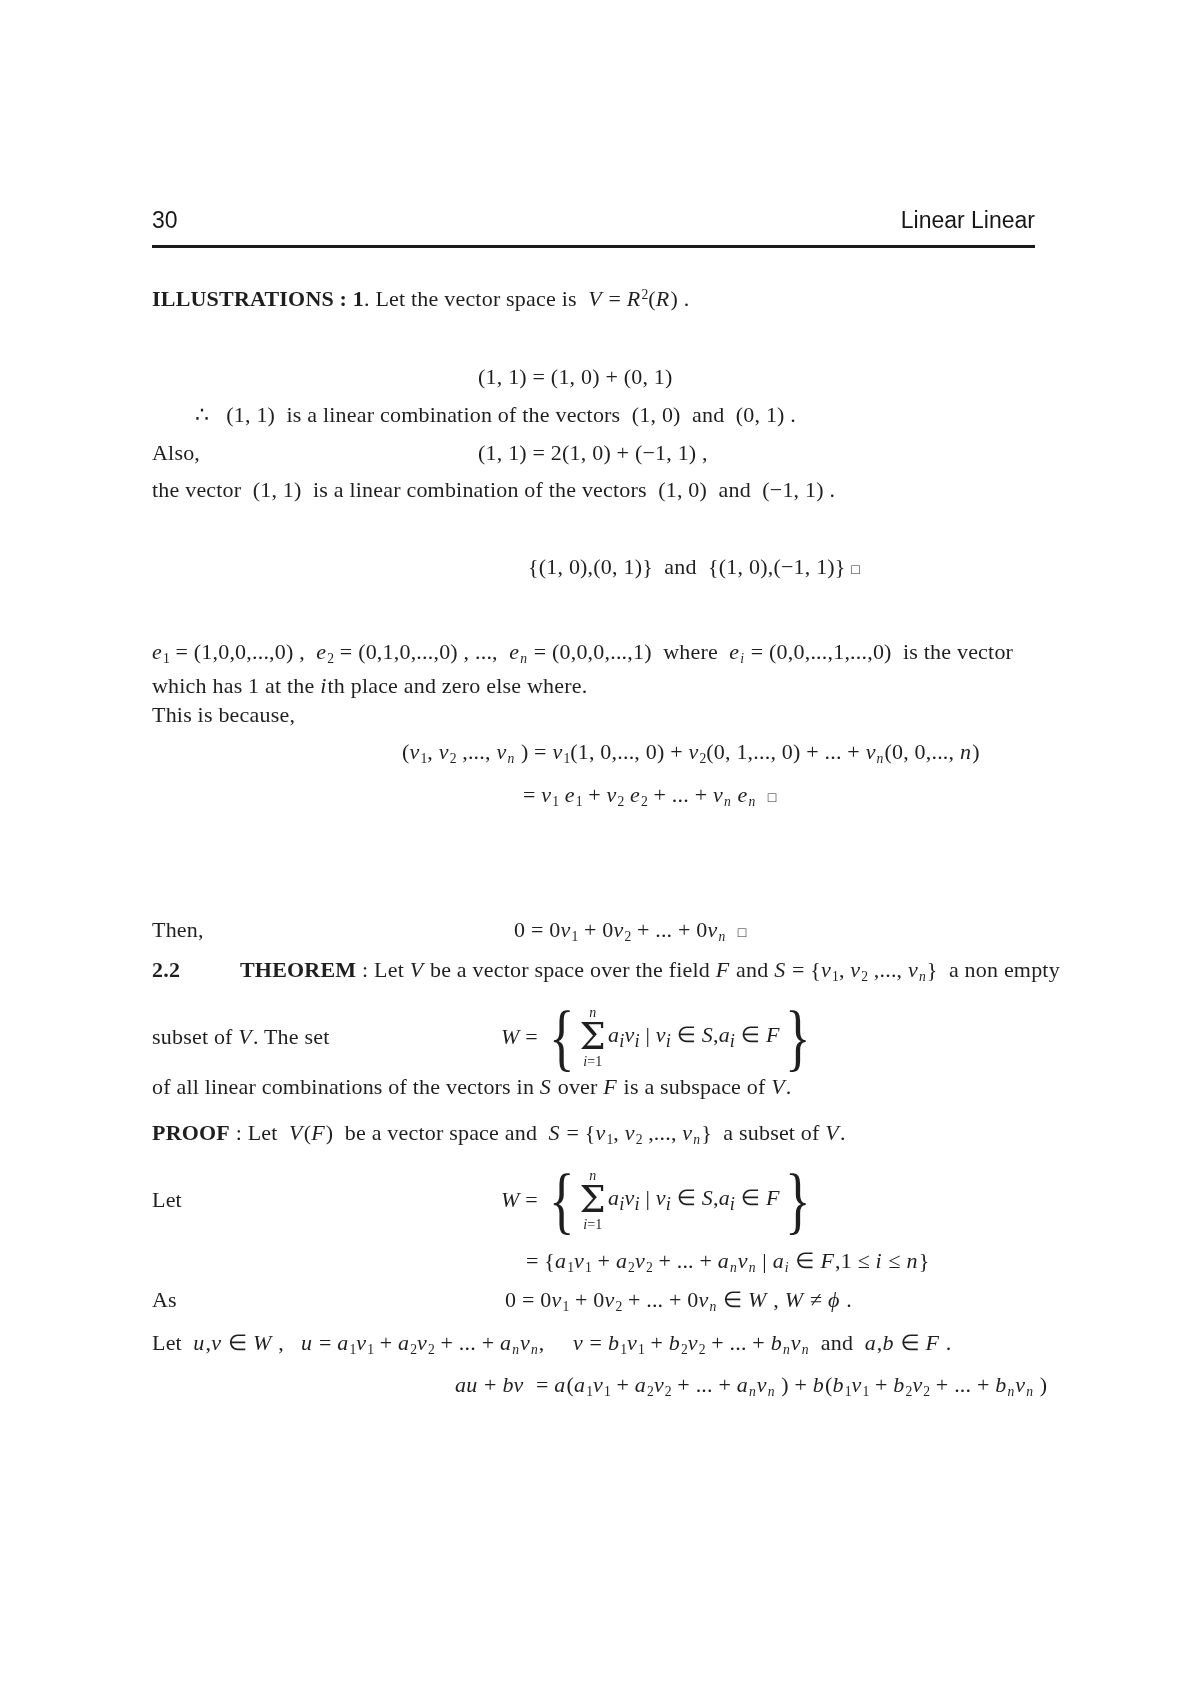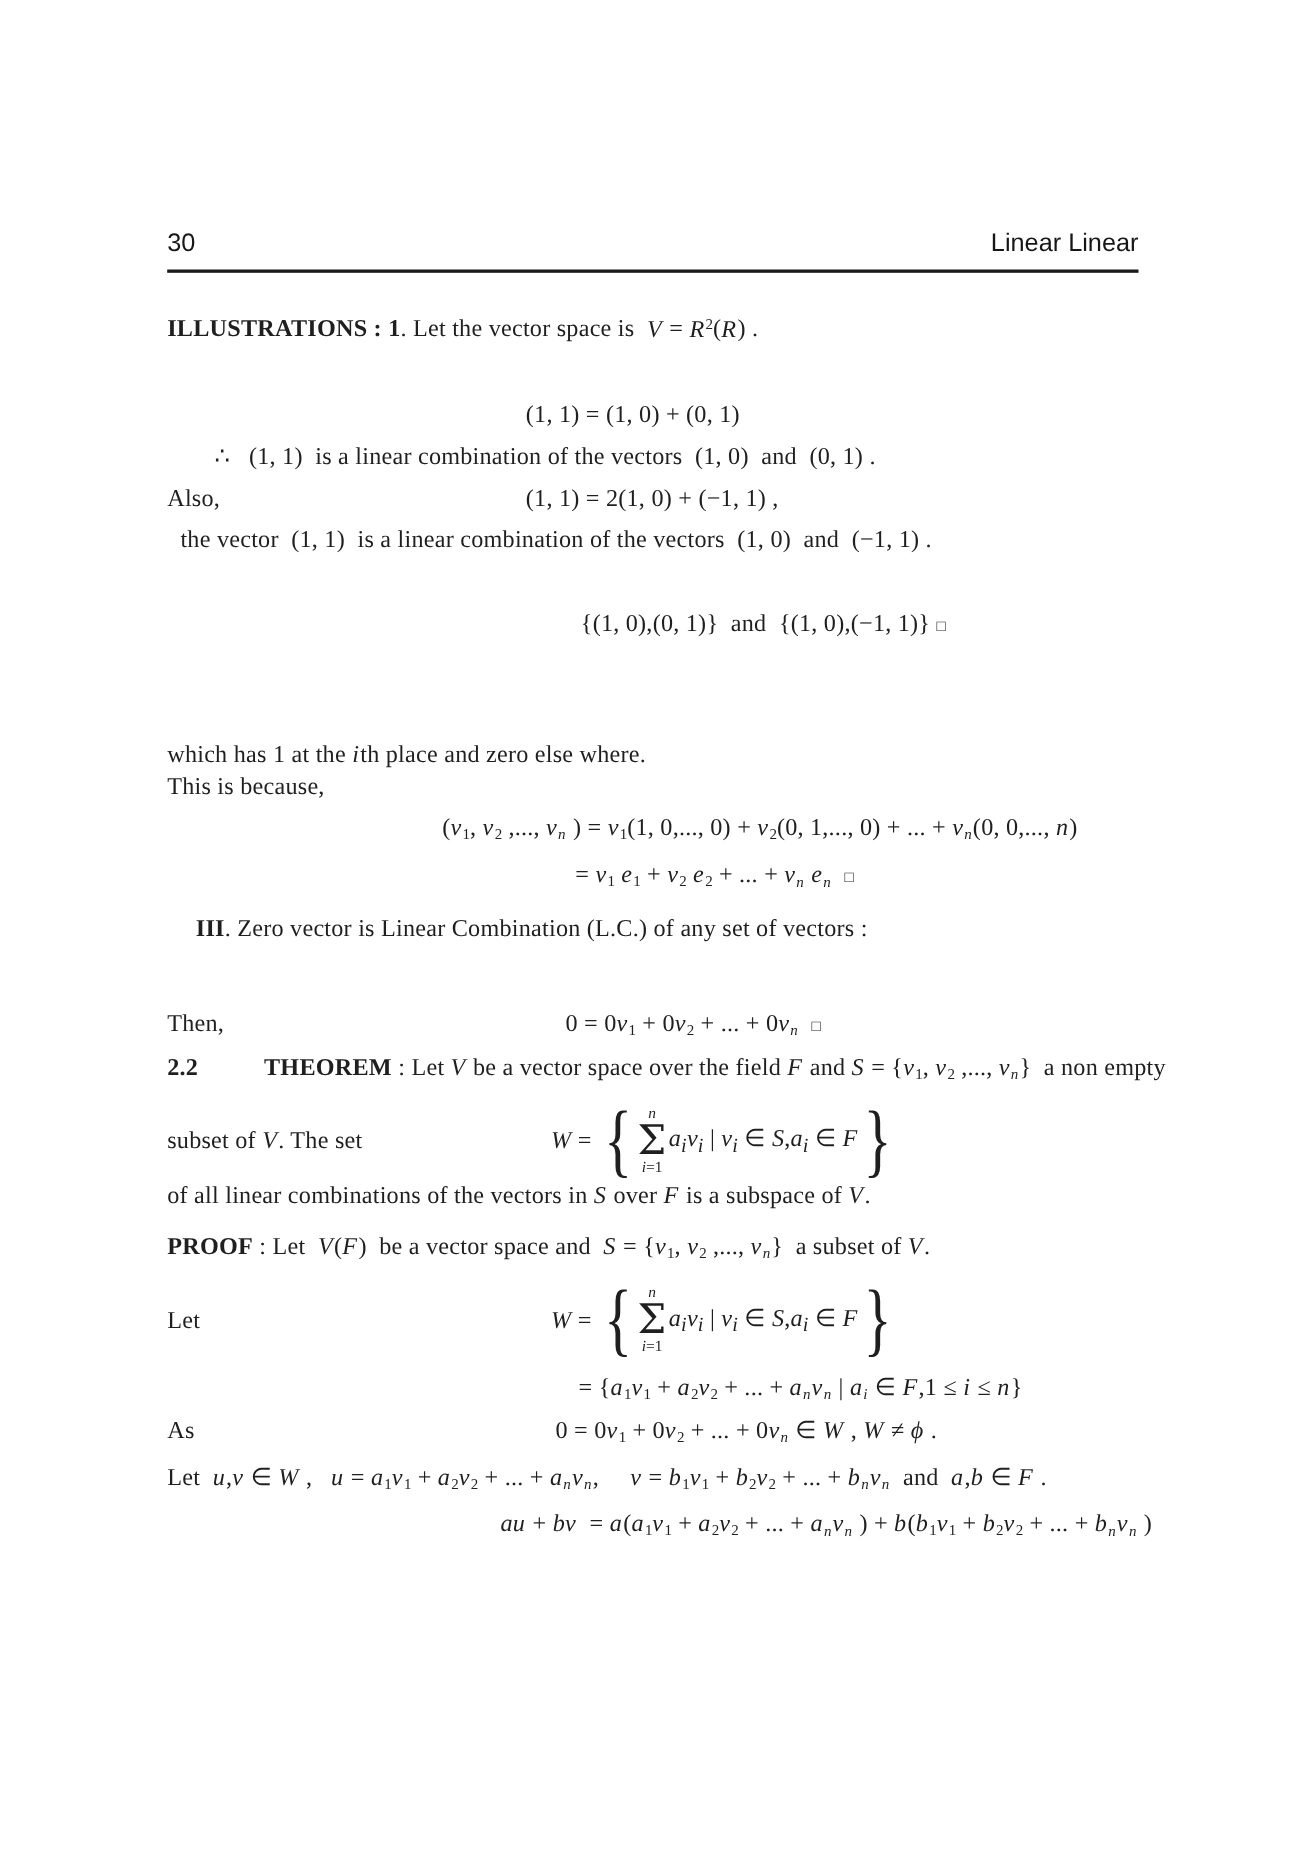--- a/index.html
+++ b/index.html
@@ -59,27 +59,27 @@
 
   <div class="hdr-num">30</div>
   <div class="hdr-title">Linear Linear</div>
   <div class="hdr-rule"></div>
 
   <div class="ln" style="top:280px;left:152px"><b>ILLUSTRATIONS : 1</b>. Let the vector space is  <i>V</i> = <i>R</i><sup>2</sup>(<i>R</i>) .</div>
   <div class="ln" style="top:362px;left:478px">(1, 1) = (1, 0) + (0, 1)</div>
   <div class="ln" style="top:400px;left:195px">∴   (1, 1)  is a linear combination of the vectors  (1, 0)  and  (0, 1) .</div>
   <div class="ln" style="top:438px;left:152px">Also,</div>
   <div class="ln" style="top:438px;left:478px">(1, 1) = 2(1, 0) + (−1, 1) ,</div>
-  <div class="ln" style="top:475px;left:164px">the vector  (1, 1)  is a linear combination of the vectors  (1, 0)  and  (−1, 1) .</div>
+  <div class="ln" style="top:475px;left:152px">the vector  (1, 1)  is a linear combination of the vectors  (1, 0)  and  (−1, 1) .</div>
   <div class="ln" style="top:552px;left:528px">{(1, 0),(0, 1)}  and  {(1, 0),(−1, 1)} <span class="qed">□</span></div>
+  <div class="ln" style="top:637px;left:152px"><i>e</i><sub>1</sub> = (1,0,0,...,0) ,  <i>e</i><sub>2</sub> = (0,1,0,...,0) , ...,  <i>e</i><sub><i>n</i></sub> = (0,0,0,...,1)  where  <i>e</i><sub><i>i</i></sub> = (0,0,...,1,...,0)  is the vector</div>
   <div class="ln" style="top:671px;left:152px">which has 1 at the <i>i</i>th place and zero else where.</div>
   <div class="ln" style="top:700px;left:152px">This is because,</div>
   <div class="ln" style="top:737px;left:402px">(<i>v</i><sub>1</sub>, <i>v</i><sub>2</sub> ,..., <i>v</i><sub><i>n</i></sub> ) = <i>v</i><sub>1</sub>(1, 0,..., 0) + <i>v</i><sub>2</sub>(0, 1,..., 0) + ... + <i>v</i><sub><i>n</i></sub>(0, 0,..., <i>n</i>)</div>
   <div class="ln" style="top:780px;left:523px">= <i>v</i><sub>1</sub> <i>e</i><sub>1</sub> + <i>v</i><sub>2</sub> <i>e</i><sub>2</sub> + ... + <i>v</i><sub><i>n</i></sub> <i>e</i><sub><i>n</i></sub>  <span class="qed">□</span></div>
-  <div class="ln" style="top:829px;left:178px"><b>III</b>. Zero vector is Linear Combination (L.C.) of any set of vectors :</div>
   <div class="ln" style="top:915px;left:152px">Then,</div>
   <div class="ln" style="top:915px;left:514px">0 = 0<i>v</i><sub>1</sub> + 0<i>v</i><sub>2</sub> + ... + 0<i>v</i><sub><i>n</i></sub>  <span class="qed">□</span></div>
 
   <div class="ln" style="top:955px;left:152px"><span class="num-cell"><b>2.2</b></span><span><b>THEOREM</b> : Let <i>V</i> be a vector space over the field <i>F</i> and <i>S</i> = {<i>v</i><sub>1</sub>, <i>v</i><sub>2</sub> ,..., <i>v</i><sub><i>n</i></sub>}  a non empty</span></div>
 
   <div class="ln" style="top:1022px;left:152px">subset of <i>V</i>. The set</div>
 
   <div class="sumwrap" style="top:1000px;left:501px">
     <span class="sum-lhs"><i>W</i> =</span>
     <span class="brace">{</span>

